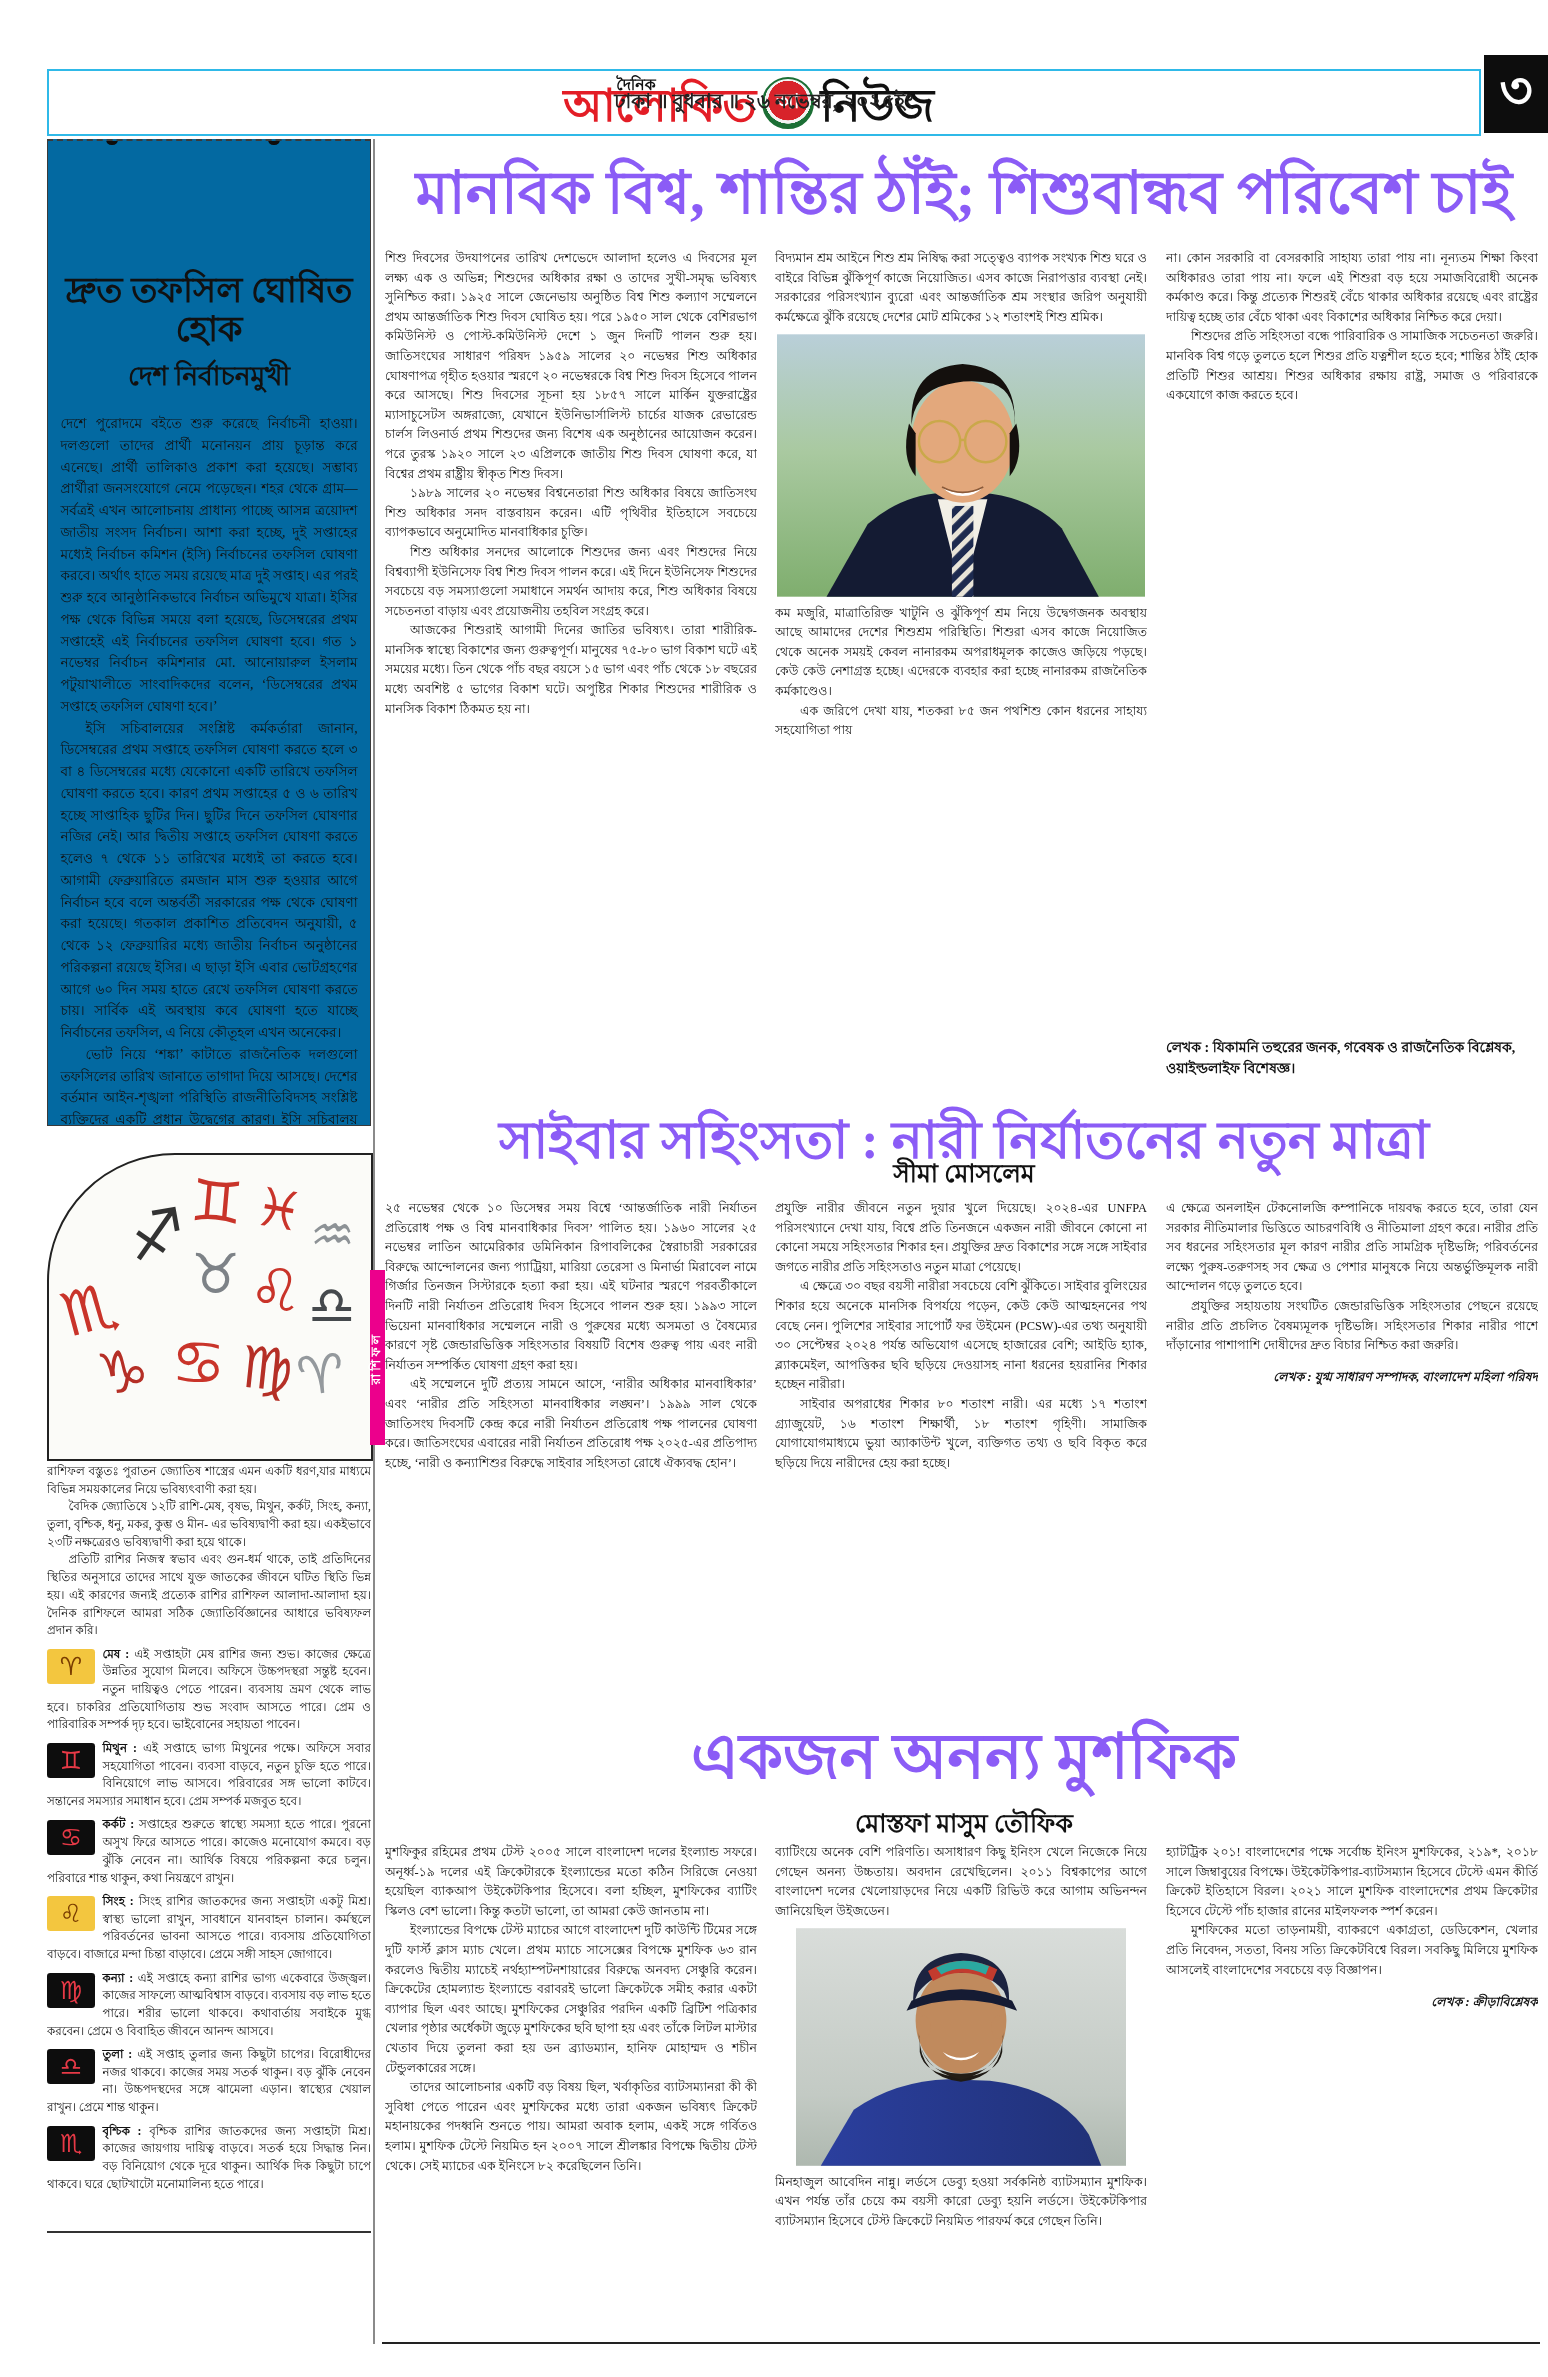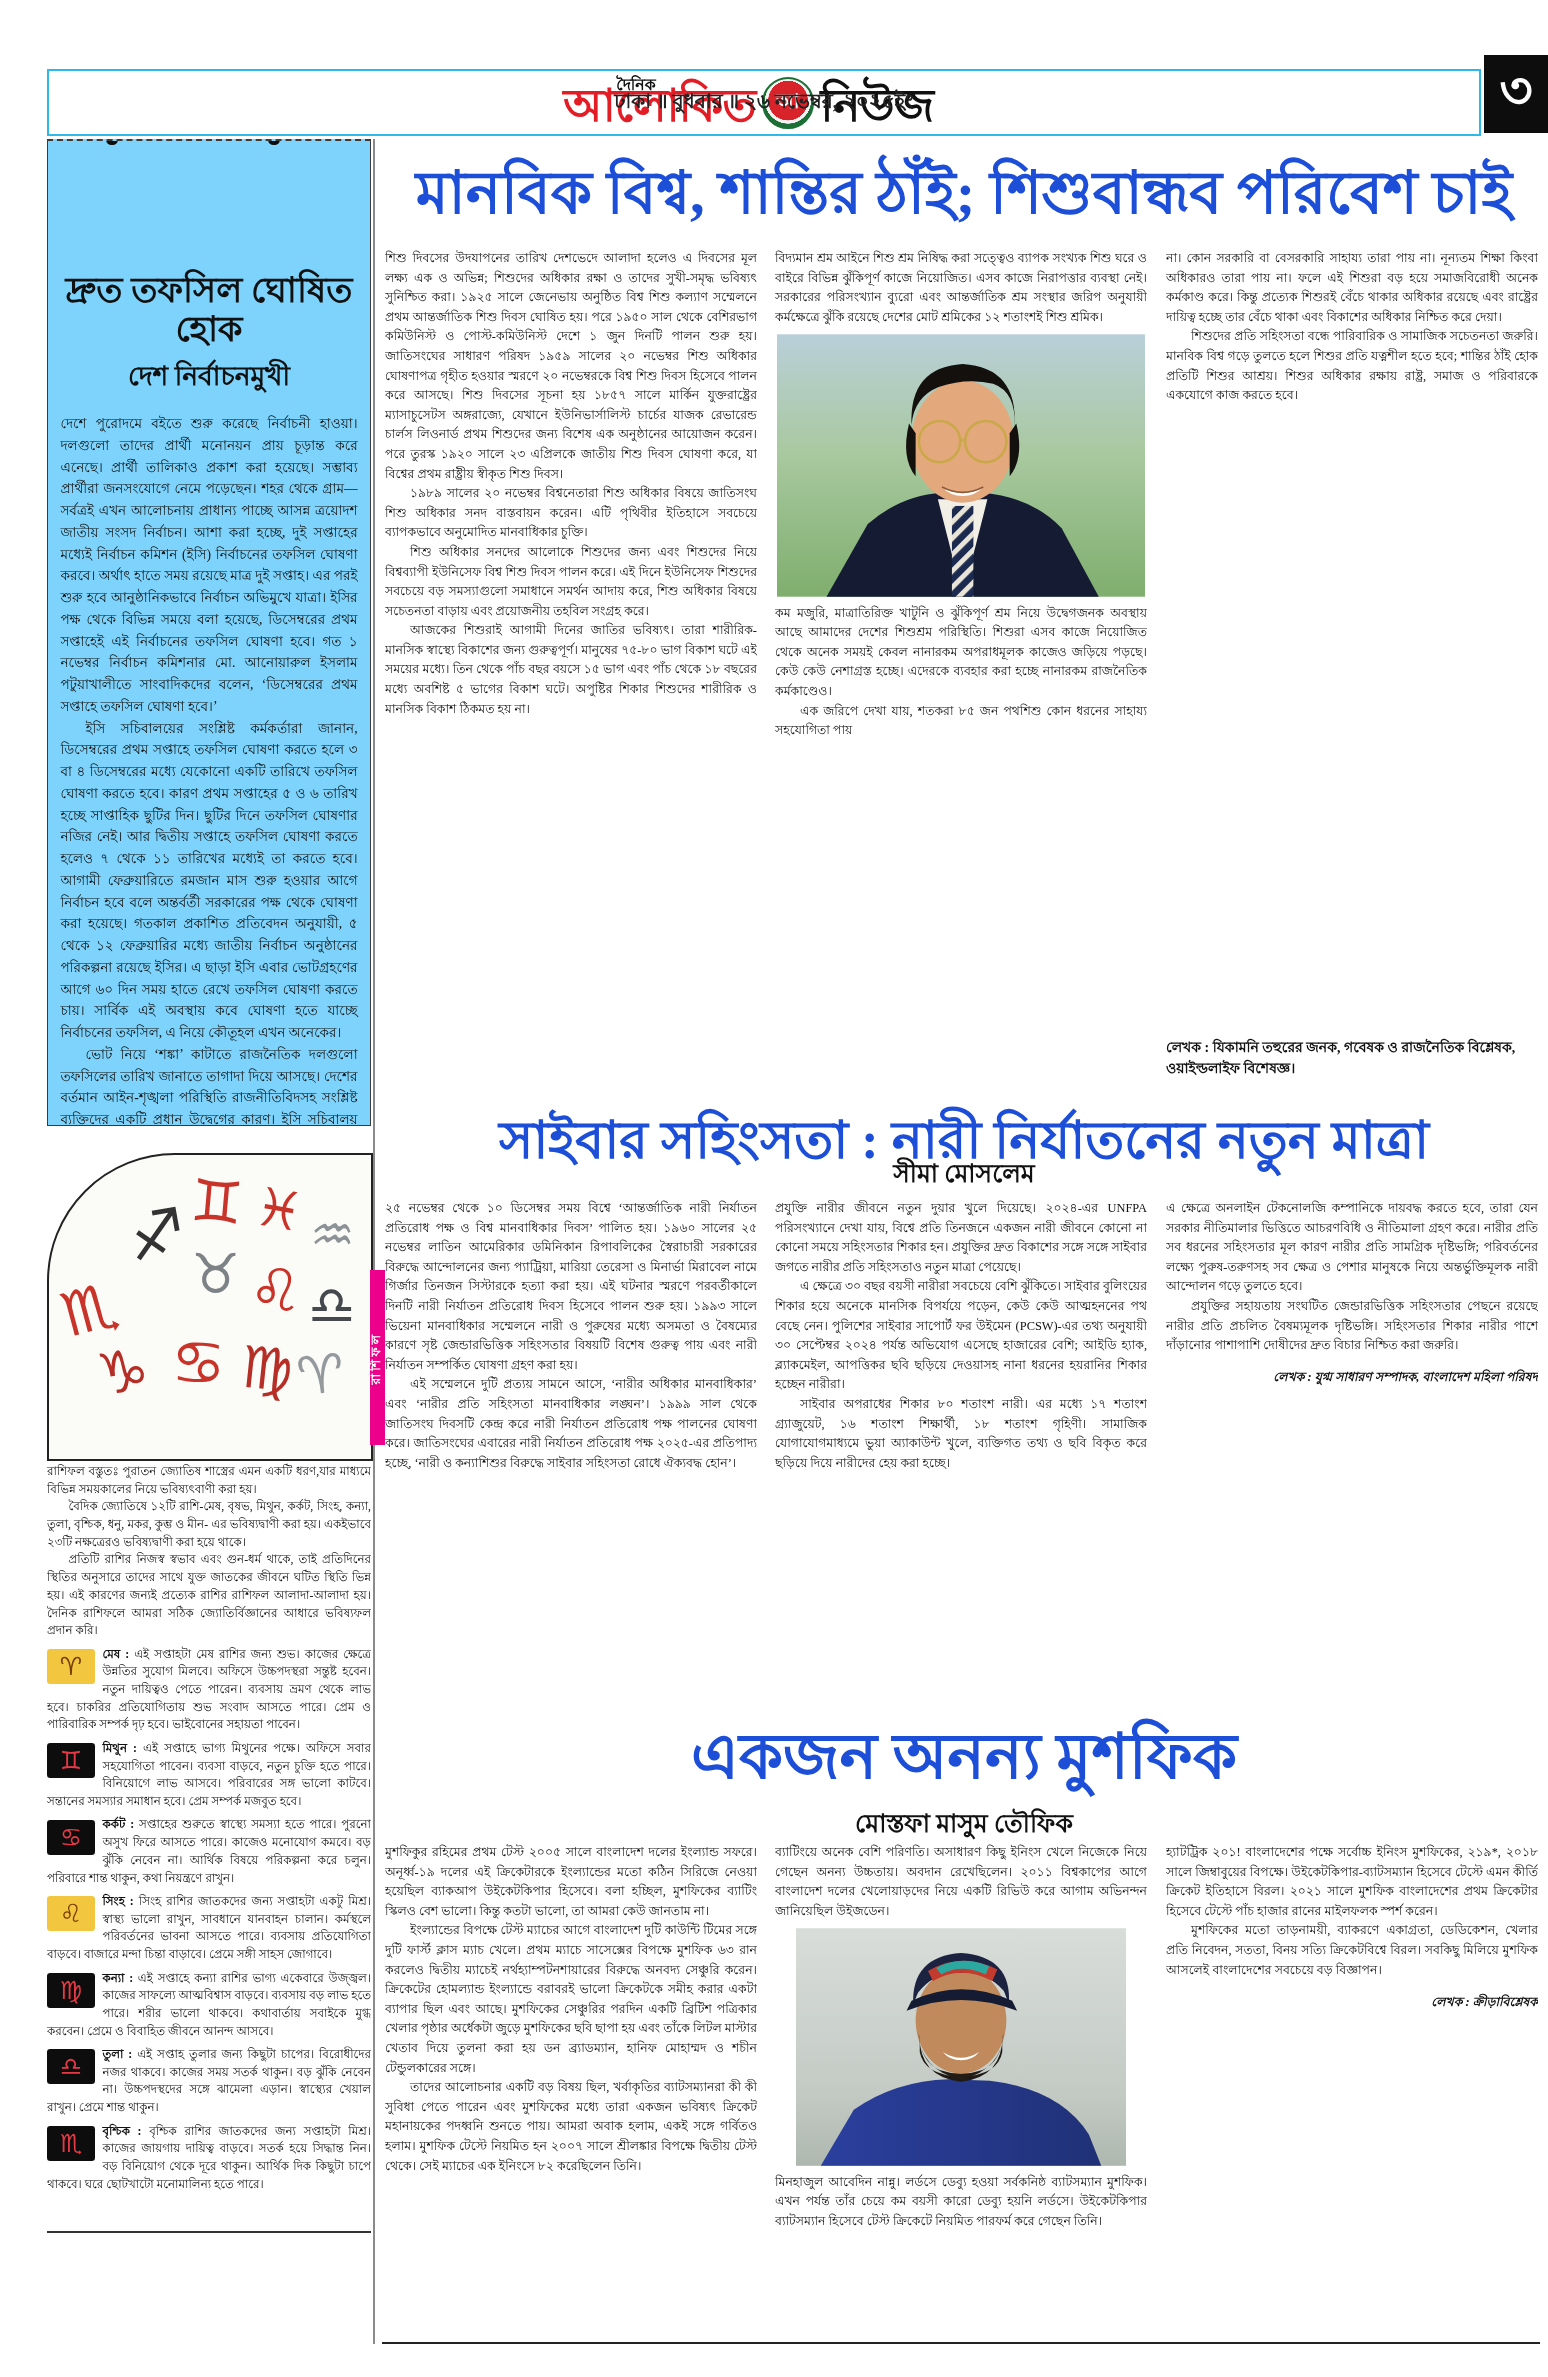--- a/index.html
+++ b/index.html
@@ -14,21 +14,21 @@
   .logo-black{font-size:45px;font-weight:bold;color:#101010;line-height:1;letter-spacing:-0.8px;}
   .emblem{width:48px;height:48px;border-radius:50%;background:radial-gradient(circle at 50% 45%,#d8232a 0 55%,#f3f3f3 56% 64%,#1c6f35 65% 100%);
           border:2.5px solid #1c6f35;display:flex;align-items:center;justify-content:center;color:#fff;font-size:20px;font-weight:bold;}
   .dateline{position:absolute;left:0;right:0;text-align:center;font-size:20px;font-weight:bold;color:#222;}
   .page-num{position:absolute;left:1484px;top:55px;width:64px;height:78px;background:#0d0d0d;color:#fff;
             display:flex;align-items:center;justify-content:center;font-size:51px;font-weight:bold;}
   
   .v-divider{position:absolute;left:373px;top:139px;width:1.7px;height:2205px;background:#8a8a8a;}
   
   .editorial{position:absolute;left:47px;top:139px;width:322px;height:984px;border:1.7px solid #3a3a3a;
-             border-top:2.5px dashed #3a3a3a;overflow:hidden;background:#7dd3fc;}
+             border-top:2.5px dashed #3a3a3a;overflow:hidden;background:#0369a1;}
   .pin{position:absolute;top:-7.4px;width:11.6px;height:11.6px;background:#0d0d0d;border-radius:50%;}
   .pin.p1{left:58px;} .pin.p2{left:220px;}
   .ed-headline{margin-top:130px;text-align:center;font-size:35px;font-weight:bold;line-height:1.12;padding:0 5px;}
   .ed-subhead{text-align:center;font-size:26.4px;font-weight:bold;margin-top:6.6px;}
   .ed-body{padding:13.2px 12.4px 0 12.4px;font-size:13.6px;line-height:1.6;text-align:justify;font-family:Liberation Serif, serif;}
   .ed-body p, .paras p{margin:0;text-indent:25px;}
   .ed-body p:first-child, .paras p:first-child{text-indent:0;}
   
   .zodiac-box{position:absolute;left:47px;top:1153px;width:322px;height:304px;border:2.5px solid #222;
               border-top-left-radius:128px;background:#fbfbf8;overflow:hidden;}
@@ -41,21 +41,21 @@
              font-size:11.8px;line-height:1.5;text-align:justify;}
   .horoscope .intro p{margin:0;text-indent:21.5px;}
   .horoscope .intro p:first-child{text-indent:0;}
   .z-entry{margin-top:5.8px;}
   .z-icon{float:left;width:48px;height:35px;margin:3.3px 7.4px 1.7px 0;border-radius:3.3px;background:#0d0d0d;
           display:flex;align-items:center;justify-content:center;font-size:25px;color:#e63946;
           font-family:"DejaVu Sans",sans-serif;}
   .z-icon.yellow{background:#f3c63f;color:#7a3d00;}
   .leftcol-endrule{position:absolute;left:47px;top:2231px;width:324px;height:1.7px;background:#333;}
   
-  .a-headline{position:absolute;text-align:center;font-weight:bold;color:#1d4ed8;display:flex;
+  .a-headline{position:absolute;text-align:center;font-weight:bold;color:#8b5cf6;display:flex;
               align-items:center;justify-content:center;line-height:1.05;}
   #a1-headline{left:382px;top:145px;width:1164px;height:97px;font-size:59px;}
   #a2-headline{left:382px;top:1099px;width:1164px;height:84px;font-size:52px;}
   #a3-headline{left:382px;top:1716px;width:1164px;height:83px;font-size:63px;}
   .a-byline{position:absolute;text-align:center;font-size:25px;font-weight:bold;width:1164px;left:382px;}
   #a2-byline{top:1154px;} #a3-byline{top:1804px;}
   .col{position:absolute;width:372px;overflow:hidden;font-size:12.4px;line-height:1.58;text-align:justify;}
   .a1col{top:249px;height:783px;} .a2col{top:1199px;height:495px;} .a3col{top:1843px;height:489px;}
   .c1{left:385px;} .c2{left:775px;} .c3{left:1166px;}
   .author-line{font-weight:bold;font-style:italic;text-align:right;}

